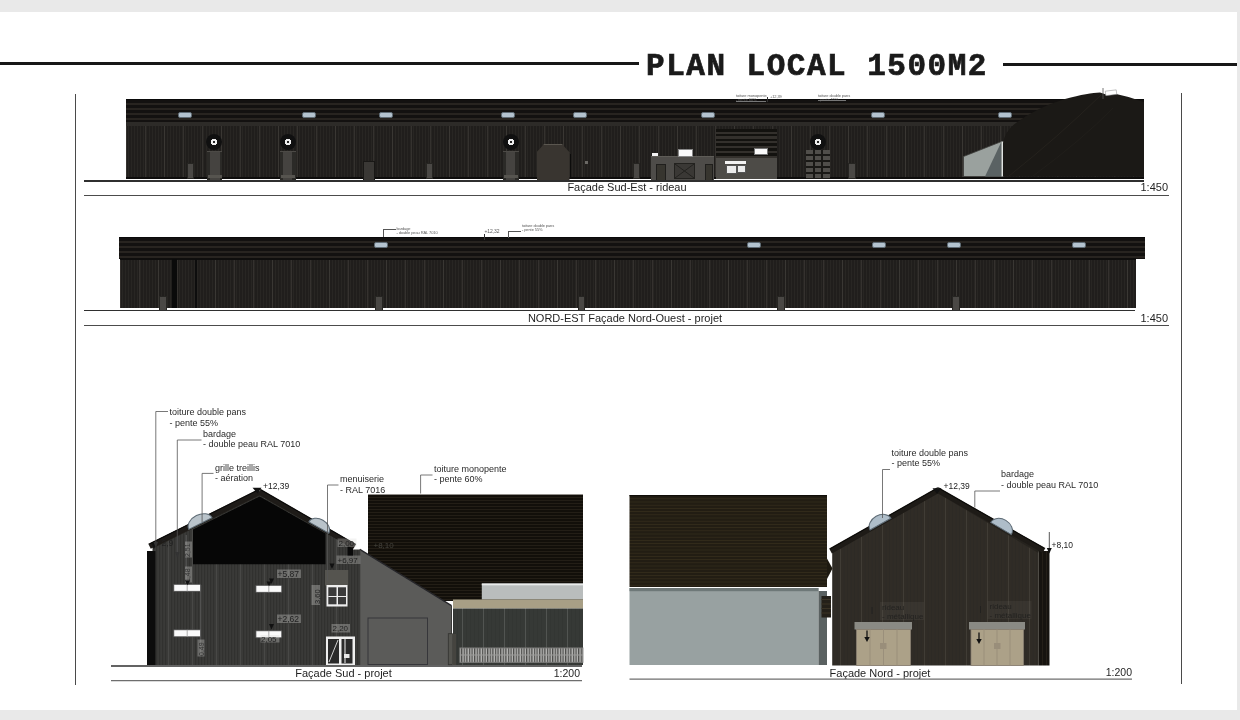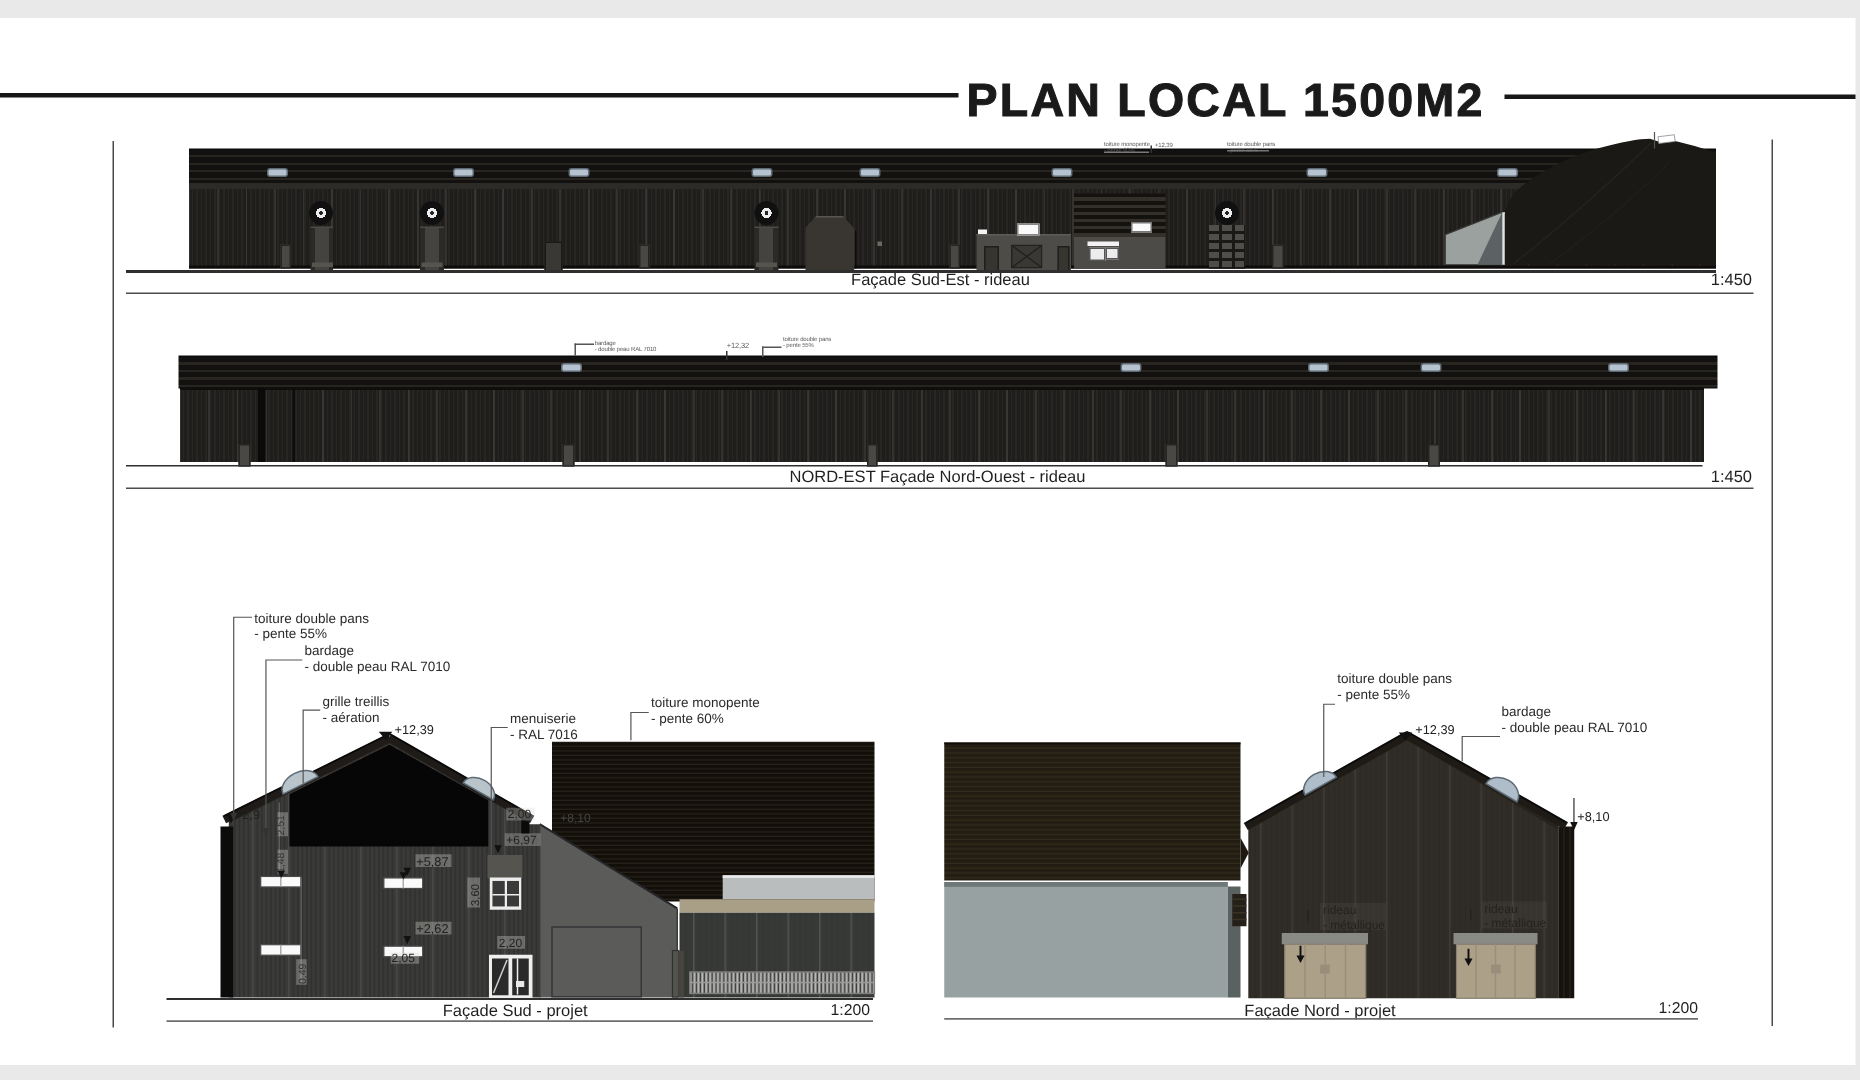--- a/index.html
+++ b/index.html
@@ -24,21 +24,21 @@
 <div class="abs" style="left:0;top:0;width:1240px;height:12px;background:#e9e9e9;"></div>
 
 <div class="abs" style="left:1237px;top:0;width:3px;height:720px;background:#e9e9e9;"></div>
 
 <div class="abs" style="left:0;top:710px;width:1240px;height:10px;background:#e9e9e9;"></div>
 
 <div class="abs" style="left:0;top:62px;width:639px;height:3.4px;background:#171717;"></div>
 
 <div class="abs" style="left:1003px;top:62.6px;width:234px;height:3.4px;background:#171717;"></div>
 
-<div class="abs" style="left:560px;top:48.5px;width:514px;text-align:center;font-size:31px;font-weight:bold;letter-spacing:1.5px;color:#1a1a1a;-webkit-text-stroke:0.7px #1a1a1a;white-space:nowrap;">PLAN LOCAL 1500M2</div>
+<div class="abs" style="left:560px;top:48.5px;width:514px;text-align:center;font-size:31px;font-weight:bold;letter-spacing:1.5px;color:#1a1a1a;-webkit-text-stroke:0.7px #1a1a1a;white-space:nowrap;font-family:Liberation Mono, monospace;">PLAN LOCAL 1500M2</div>
 
 <div class="abs" style="left:75px;top:94px;width:1.4px;height:591px;background:#4a4a4a;"></div>
 
 <div class="abs" style="left:1180.5px;top:93px;width:1.4px;height:591px;background:#4a4a4a;"></div>
 
 <div class="abs roofstripe" style="left:126px;top:99px;width:1018px;height:27px;border-top:1px solid #0a0a0a;"></div>
 
 <div class="abs" style="left:126px;top:122px;width:1018px;height:4px;background:#2d2b28;"></div>
 
 <div class="sky" style="left:178.0px;top:111.5px;"></div>
@@ -200,21 +200,21 @@
 
 <div class="abs" style="left:484px;top:233.5px;width:0.9px;height:6.5px;background:#333;"></div>
 
 <div class="tiny" style="left:522px;top:223.5px;">toiture double pans<br>- pente 55%</div>
 
 <div class="abs" style="left:508px;top:230.8px;width:13px;height:0.8px;background:#555;"></div>
 <div class="abs" style="left:508px;top:230.8px;width:0.8px;height:7px;background:#555;"></div>
 
 <div class="abs" style="left:84px;top:309.6px;width:1051px;height:1.3px;background:#2f2f2f;"></div>
 
-<div class="lbl" style="left:525px;top:311.5px;width:200px;text-align:center;">NORD-EST Façade Nord-Ouest - rideau</div>
+<div class="lbl" style="left:525px;top:311.5px;width:200px;text-align:center;">NORD-EST Façade Nord-Ouest - projet</div>
 
 <div class="lbl" style="left:1118px;top:311.5px;width:50px;text-align:right;">1:450</div>
 
 <div class="abs" style="left:84px;top:325.3px;width:1084.5px;height:1.2px;background:#4c4c4c;"></div>
 
 <svg class="abs" style="left:100px;top:400px;" width="520" height="290" viewBox="100 400 520 290">
 <defs>
 <pattern id="corrSud" width="24" height="8" patternUnits="userSpaceOnUse">
   <rect width="24" height="8" fill="#3a3a38"></rect>
   <rect x="0" width="1" height="8" fill="#484846"></rect>

